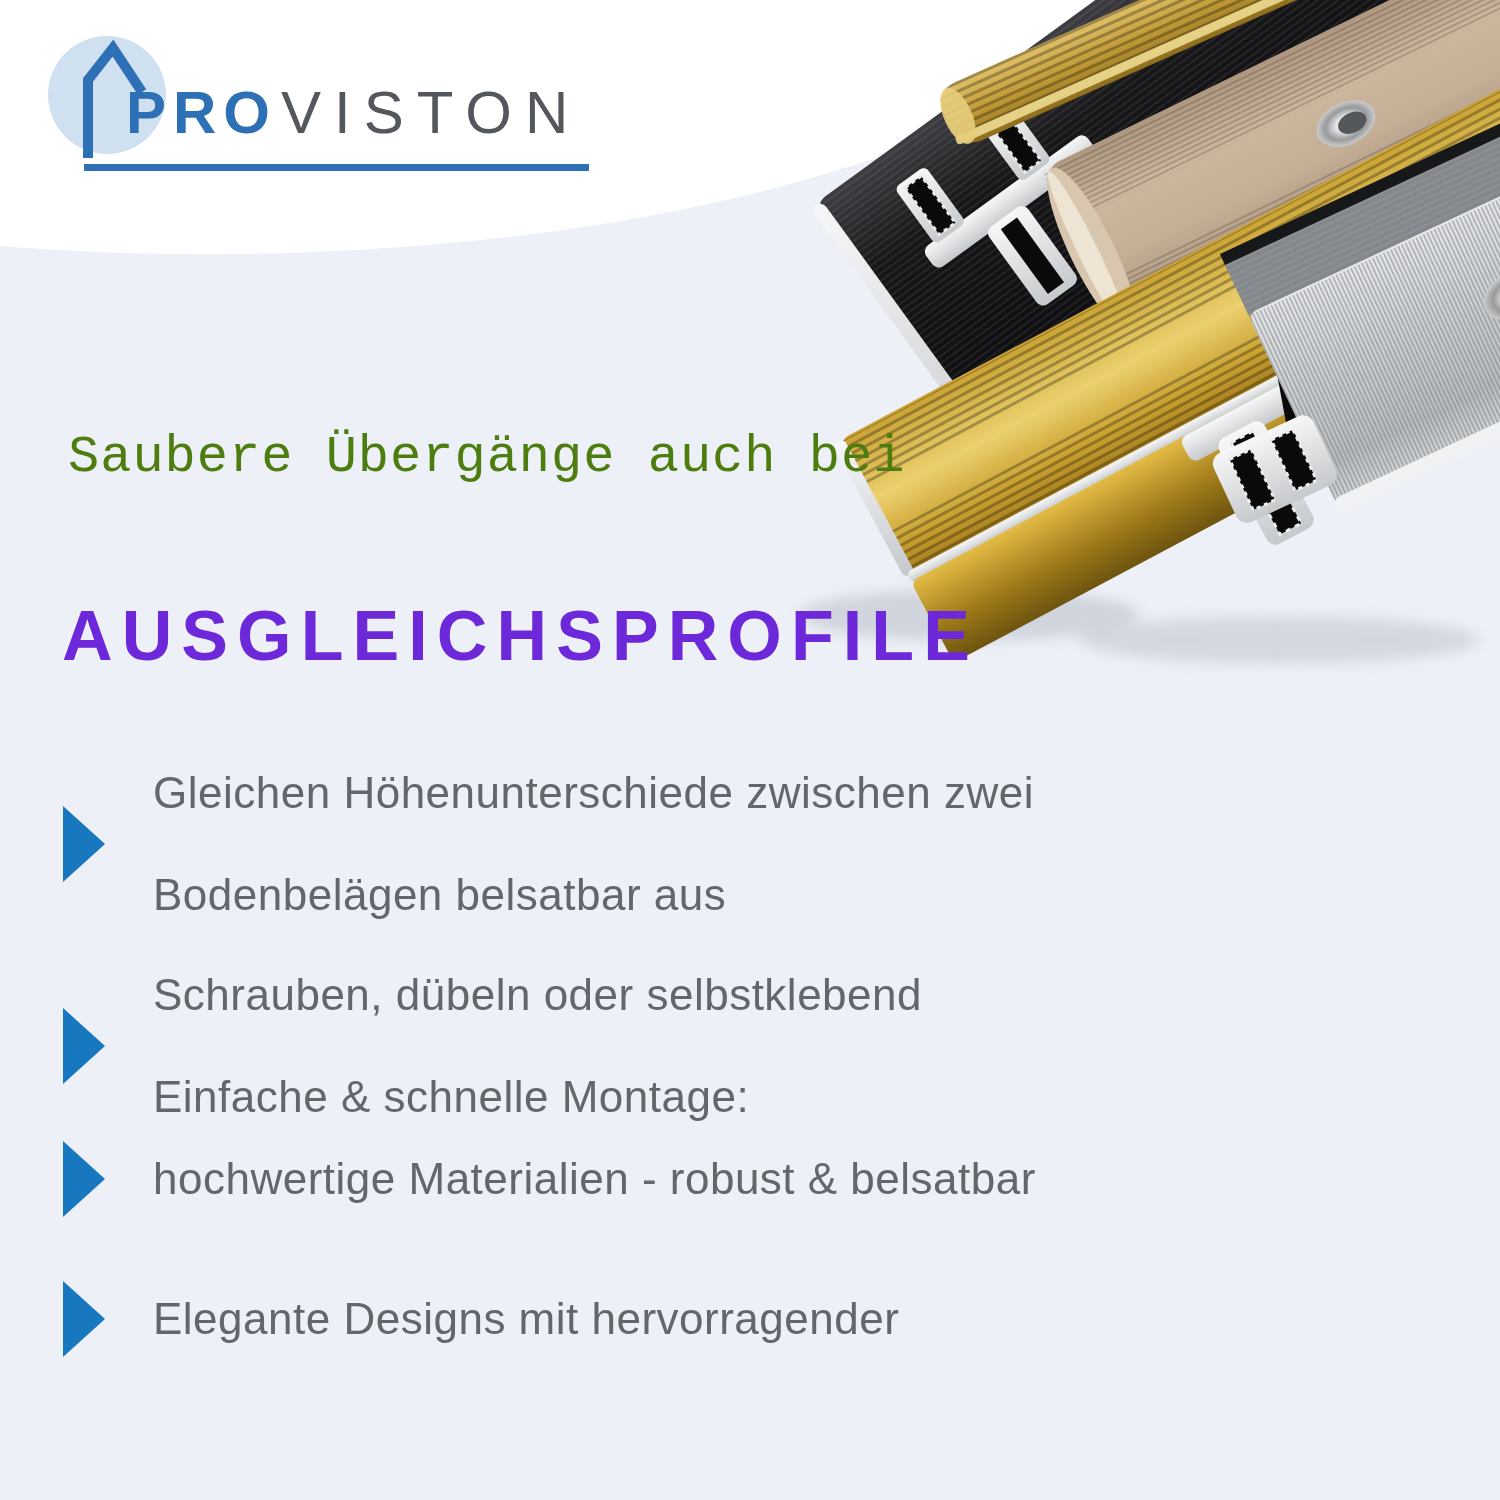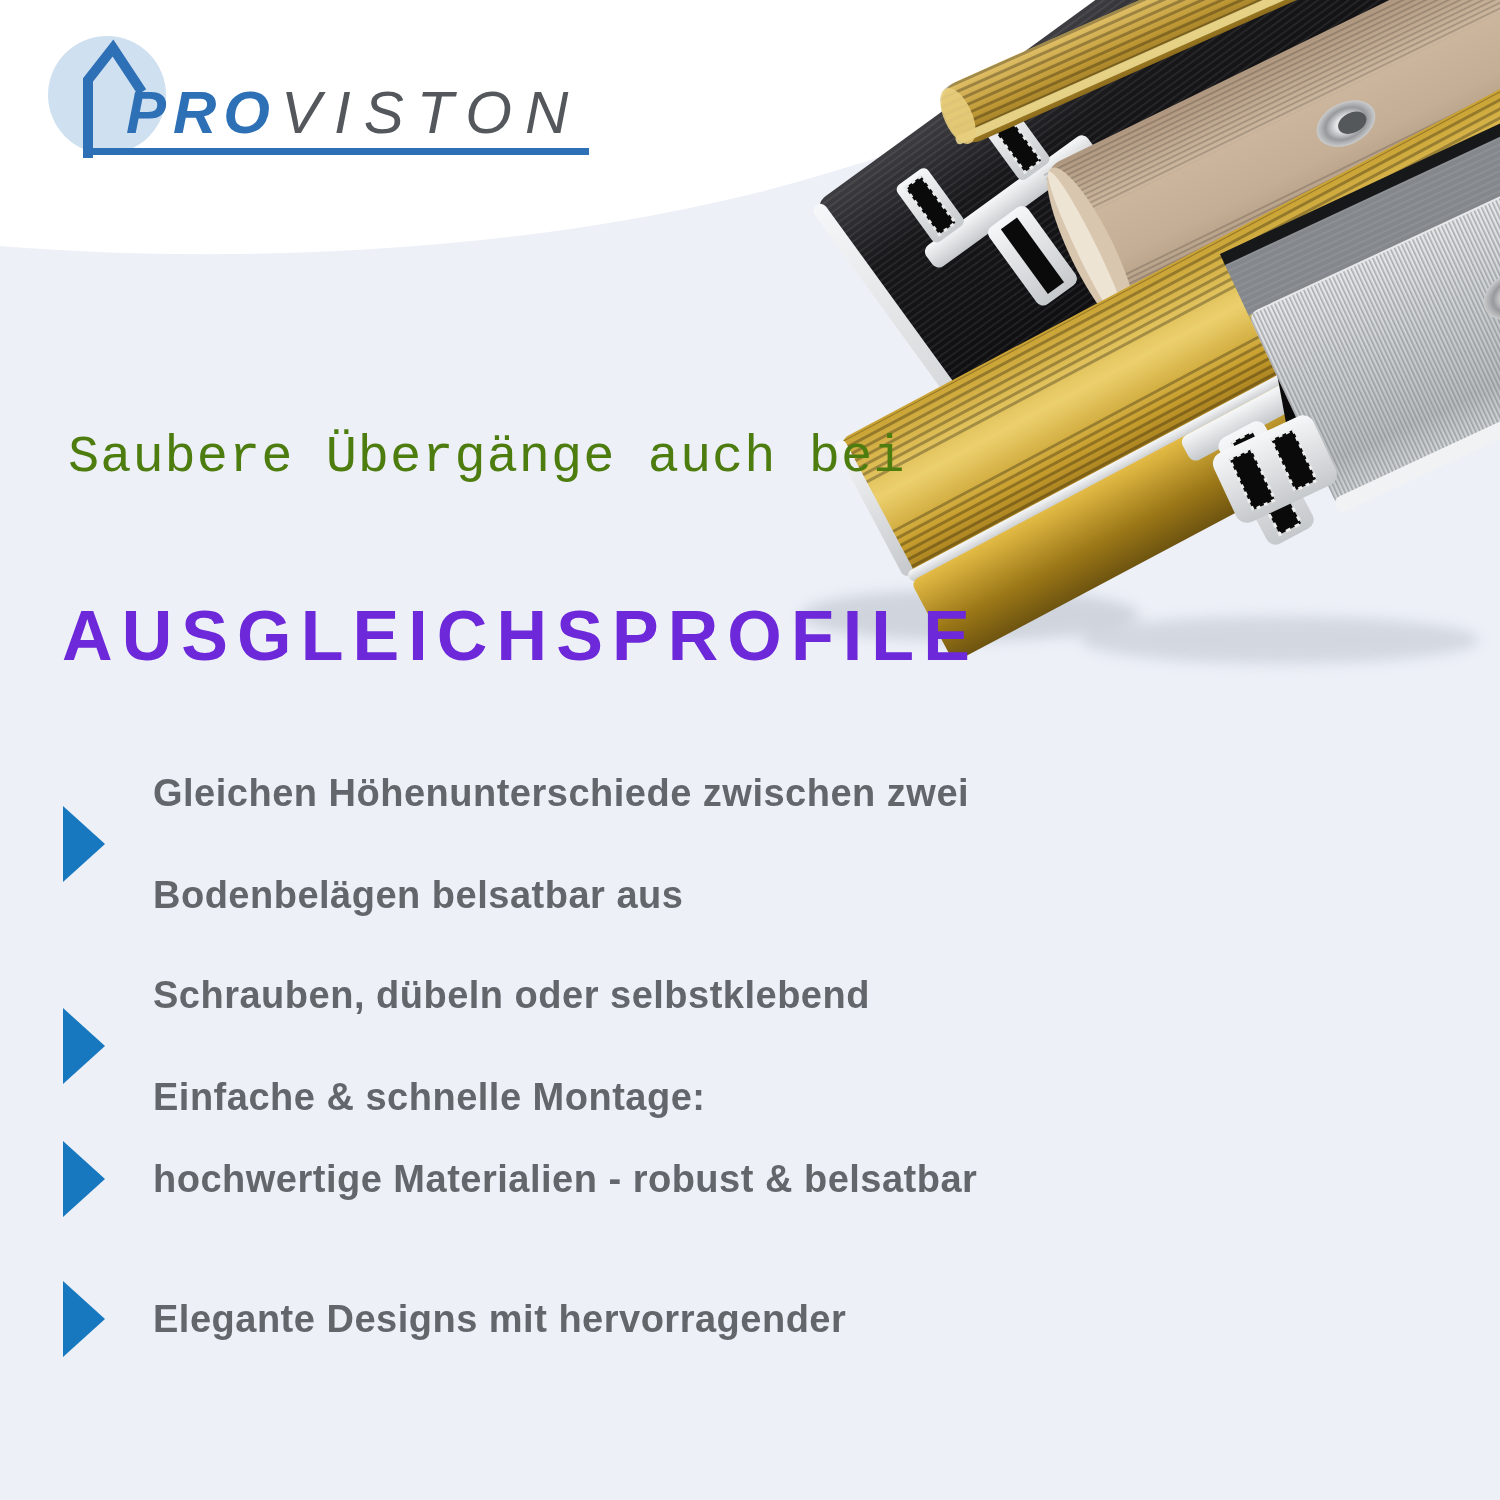--- a/index.html
+++ b/index.html
@@ -9,38 +9,38 @@
     font-family:"Liberation Sans","DejaVu Sans",sans-serif;
     -webkit-font-smoothing:antialiased;
   }
   .wave{position:absolute;left:0;top:0;width:1500px;height:320px;z-index:0;}
 
   
   .logo{position:absolute;left:48px;top:26px;width:480px;height:140px;z-index:3;}
   .logo-circle{position:absolute;left:0;top:10px;width:118px;height:118px;border-radius:50%;background:#cfe0f0;}
   .logo-house{position:absolute;left:26px;top:12px;}
   .wordmark{position:absolute;left:36px;top:56px;white-space:nowrap;
-    padding:0 8px 4px 42px;border-bottom:7px solid #2d70b6;
-    font-size:60px;line-height:62px;font-style:italic;}
+    padding:0 8px 20px 42px;border-bottom:7px solid #2d70b6;
+    font-size:60px;line-height:62px;}
   .wm-pro{font-weight:800;color:#2d70b6;letter-spacing:7px;}
   .wm-viston{font-weight:400;color:#54585c;letter-spacing:13px;margin-left:4px;}
 
   
   .intro{position:absolute;left:68px;top:418px;z-index:3;
     font-size:52px;line-height:80px;color:#4d7c0f;letter-spacing:1px;font-family:Liberation Mono, monospace;}
   .intro span{display:block;}
   .headline{position:absolute;left:62px;top:596px;z-index:3;
     font-size:70px;font-weight:800;letter-spacing:0.13em;color:#6d28d9;}
 
   
   .bullet{position:absolute;left:55px;right:25px;display:flex;align-items:center;z-index:3;}
   .b1{top:742px;} .b2{top:944px;} .b3{top:1128px;} .b4{top:1268px;}
   .arrow{width:42px;height:76px;flex:0 0 auto;margin:0 48px 0 8px;
     background:#1778bf;clip-path:polygon(0 0,100% 50%,0 100%);}
-  .btext{font-size:38px;line-height:102px;color:#63676b;letter-spacing:0.5px;font-weight:bold;}
+  .btext{font-size:44px;line-height:102px;color:#63676b;letter-spacing:0.5px;}
   .btext span{display:block;}
 
   
   .photo{position:absolute;left:720px;top:0;width:780px;height:730px;z-index:2;}
 </style>
 </head>
 <body>
 
 <svg class="wave" viewBox="0 0 1500 320" preserveAspectRatio="none" aria-hidden="true">
   <path d="M0,0 H1245 C1085,78 930,152 735,198 C520,249 248,266 0,246 Z" fill="#ffffff"></path>

